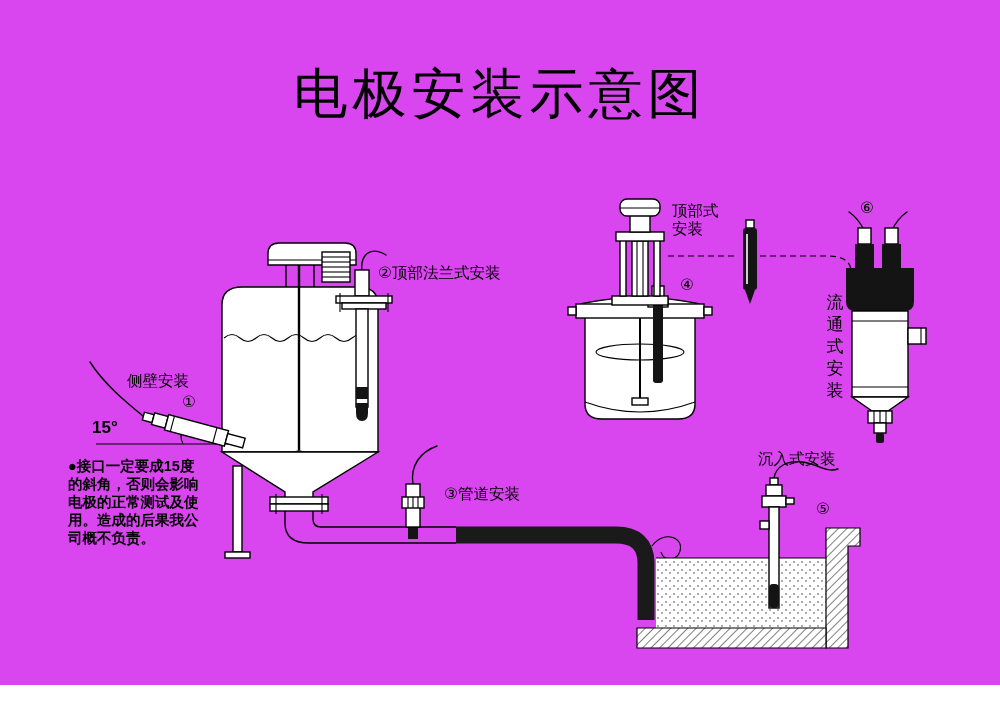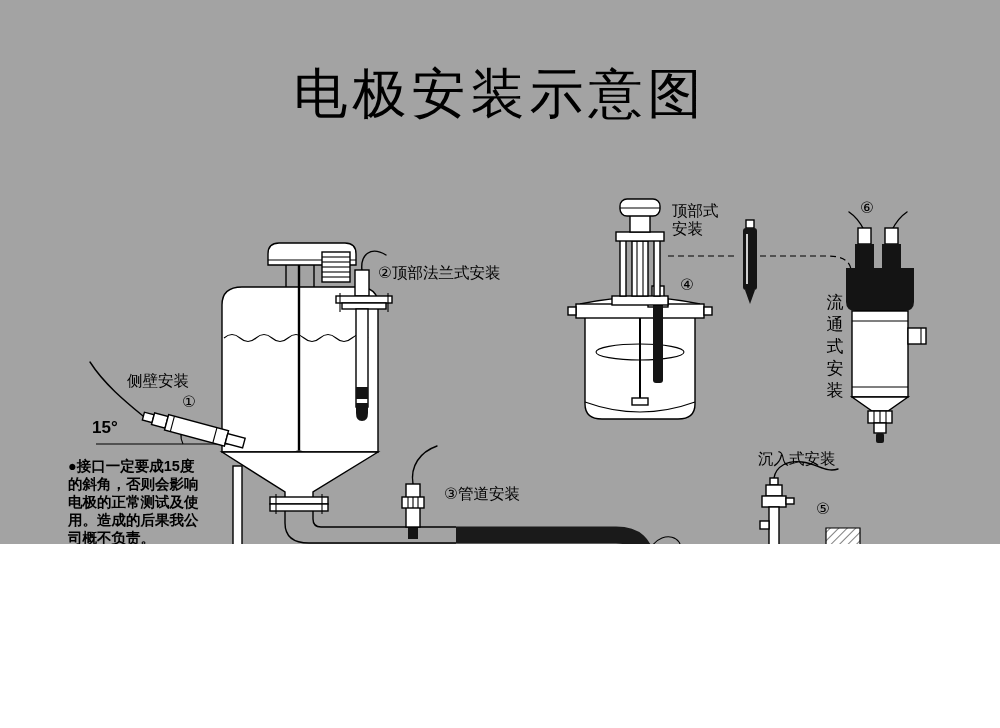--- a/index.html
+++ b/index.html
@@ -1,16 +1,16 @@
 <!DOCTYPE html>
 <html><head>
 <meta charset="utf-8">
 <style>
   html,body{margin:0;padding:0;background:#fff;}
-  .stage{position:relative;width:1000px;height:544px;background:#a3a3a3;overflow:hidden;}
+  .stage{position:relative;width:1000px;height:685px;background:#d946ef;overflow:hidden;}
   svg{display:block;}
   text{fill:#000;}
   .t-title{font:400 54px "Liberation Serif","DejaVu Serif",serif;letter-spacing:5px;}
   .t-label{font:400 15.5px "Liberation Sans","DejaVu Sans",sans-serif;}
   .t-label-b{font:700 17px "Liberation Sans","DejaVu Sans",sans-serif;}
   .t-warn{font:700 14.5px "Liberation Sans","DejaVu Sans",sans-serif;}
   .t-vert{font:400 17px "Liberation Sans","DejaVu Sans",sans-serif;}
   .ln{stroke:#000;fill:none;stroke-width:1.4;}
   .ln-thin{stroke:#000;fill:none;stroke-width:1.1;}
   .fw{fill:#fff;stroke:#000;stroke-width:1.4;}

